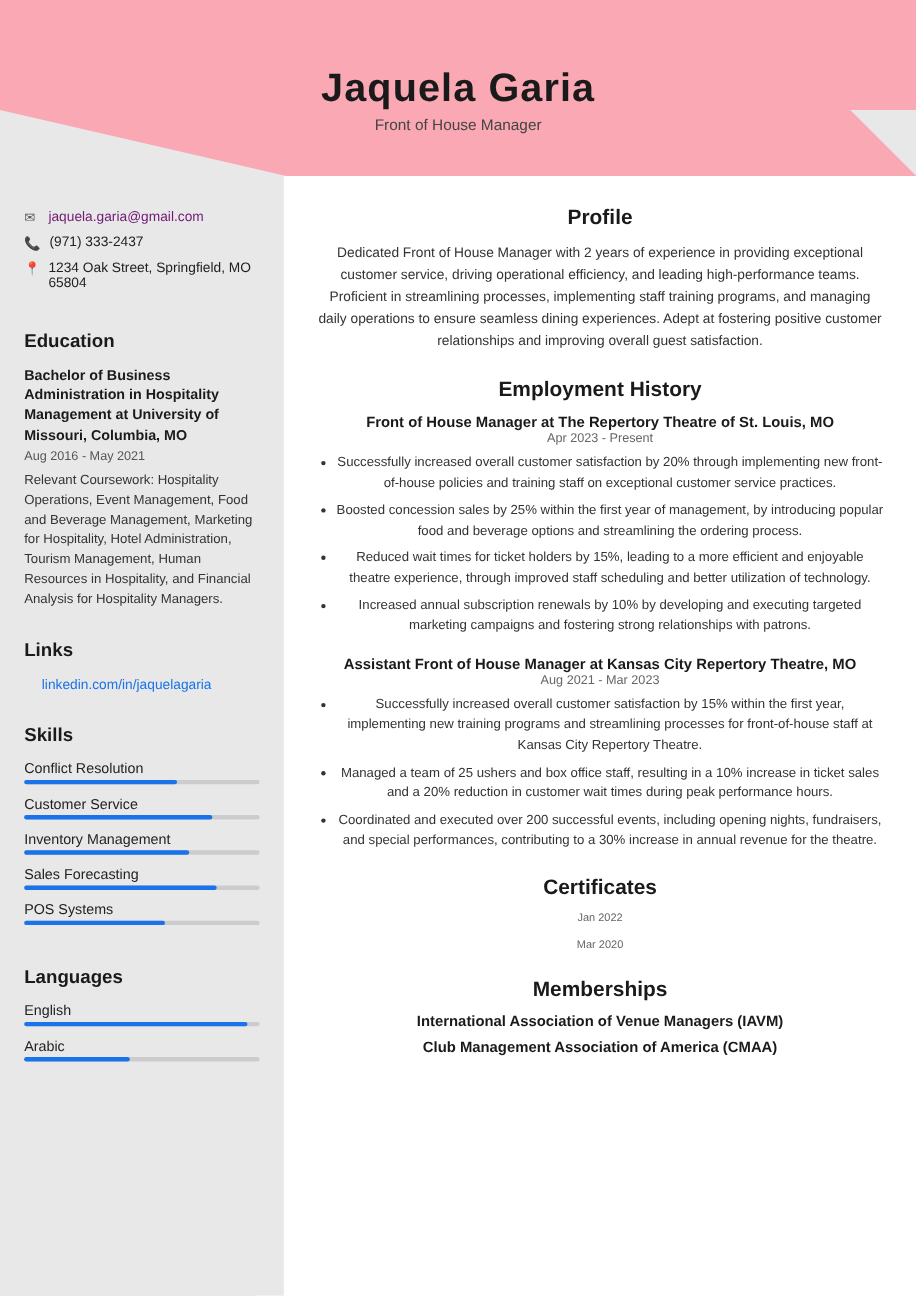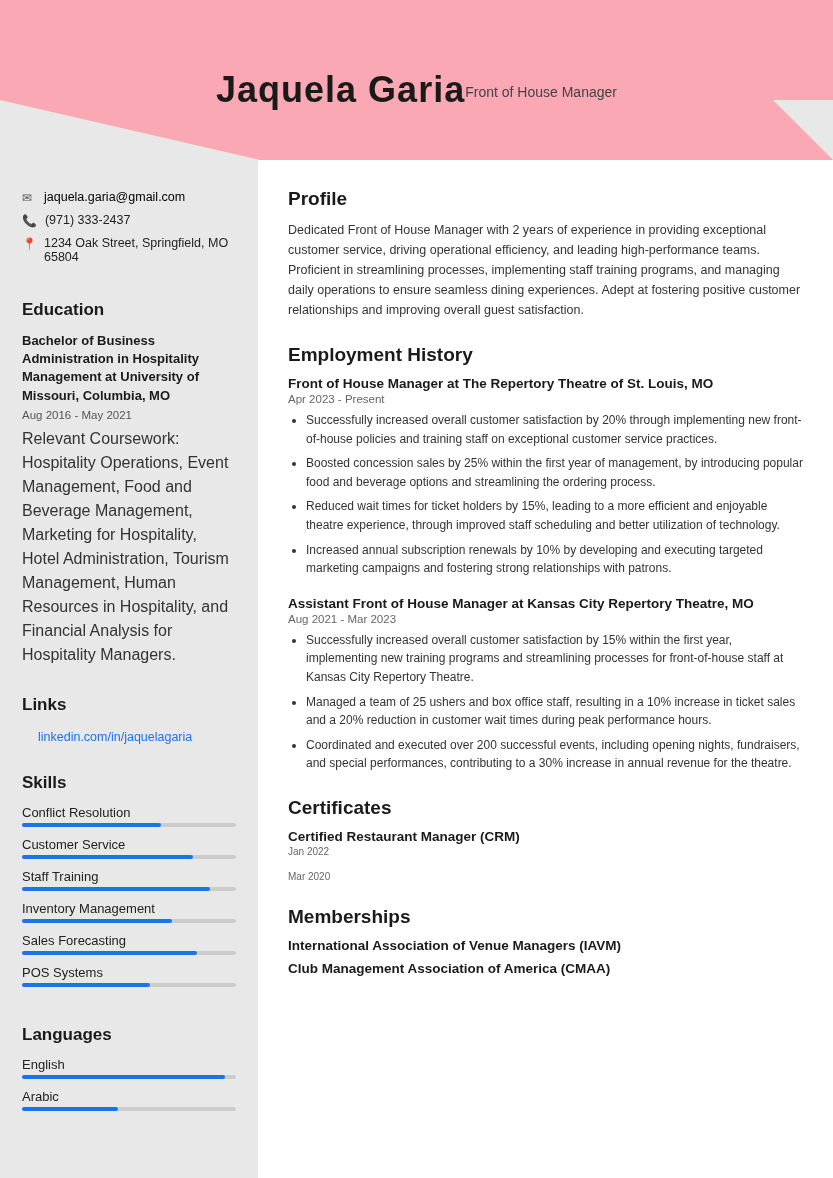--- a/index.html
+++ b/index.html
@@ -21,21 +21,21 @@
       overflow: hidden;
     }
 
     
     .header {
       background: #f9a8b4;
       width: 100%;
       position: relative;
       height: 160px;
       display: flex;
-      flex-direction: row;
+      flex-direction: column;
       align-items: center;
       justify-content: center;
       padding-top: 20px;
     }
     .header::before {
       content: '';
       position: absolute;
       bottom: 0;
       left: 0;
       width: 0;
@@ -98,21 +98,21 @@
     
     .contact-item {
       display: flex;
       align-items: flex-start;
       gap: 8px;
       margin-bottom: 8px;
       font-size: 12.5px;
       color: #222;
     }
     .contact-item a {
-      color: #000000;
+      color: #701a75;
       text-decoration: none;
       text-align: right;
     }
     .contact-icon {
       font-size: 12px;
       color: #555;
       margin-top: 1px;
       min-width: 14px;
     }
 
@@ -123,21 +123,21 @@
       color: #1a1a1a;
       line-height: 1.4;
       margin-bottom: 4px;
     }
     .edu-dates {
       font-size: 11.5px;
       color: #555;
       margin-bottom: 6px;
     }
     .edu-coursework {
-      font-size: 16px;
+      font-size: 12px;
       color: #333;
       line-height: 1.5;
     }
 
     
     .links-item a {
       color: #1a73e8;
       font-size: 12.5px;
       text-decoration: none;
       margin-left: 16px;
@@ -182,20 +182,21 @@
     .lang-bar-fill {
       height: 4px;
       background: #1a73e8;
       border-radius: 2px;
     }
 
     
     .main {
       flex: 1;
       padding: 28px 30px 30px 30px;
+      text-align: center;
     }
 
     .section-title {
       font-size: 19px;
       font-weight: 700;
       color: #1a1a1a;
       margin-bottom: 10px;
       margin-top: 24px;
     }
     .section-title:first-child {
@@ -305,26 +306,20 @@
             <div class="skill-item">
     <div class="skill-name">Conflict Resolution</div>
     <div class="skill-bar-bg">
       <div class="skill-bar-fill" style="width:65%"></div>
     </div>
   </div>
             <div class="skill-item">
     <div class="skill-name">Customer Service</div>
     <div class="skill-bar-bg">
       <div class="skill-bar-fill" style="width:80%"></div>
-    </div>
-  </div>
-            <div class="skill-item">
-    <div class="skill-name">Staff Training</div>
-    <div class="skill-bar-bg">
-      <div class="skill-bar-fill" style="width:88%"></div>
     </div>
   </div>
             <div class="skill-item">
     <div class="skill-name">Inventory Management</div>
     <div class="skill-bar-bg">
       <div class="skill-bar-fill" style="width:70%"></div>
     </div>
   </div>
             <div class="skill-item">
     <div class="skill-name">Sales Forecasting</div>
@@ -385,21 +380,20 @@
               <li>Successfully increased overall customer satisfaction by 15% within the first year, implementing new training programs and streamlining processes for front-of-house staff at Kansas City Repertory Theatre.</li>
               <li>Managed a team of 25 ushers and box office staff, resulting in a 10% increase in ticket sales and a 20% reduction in customer wait times during peak performance hours.</li>
               <li>Coordinated and executed over 200 successful events, including opening nights, fundraisers, and special performances, contributing to a 30% increase in annual revenue for the theatre.</li>
             </ul>
   </div>
         </div>
 
       <div class="section-title">Certificates</div>
       <div id="certificates-list">
           <div class="cert">
-    <div class="cert-name">Certified Restaurant Manager (CRM)</div>
     <div class="cert-date">Jan 2022</div>
   </div>
           <div class="cert">
     <div class="cert-date">Mar 2020</div>
   </div>
         </div>
 
       <div class="section-title">Memberships</div>
       <div id="memberships-list">
           <div class="membership-item">International Association of Venue Managers (IAVM)</div>

